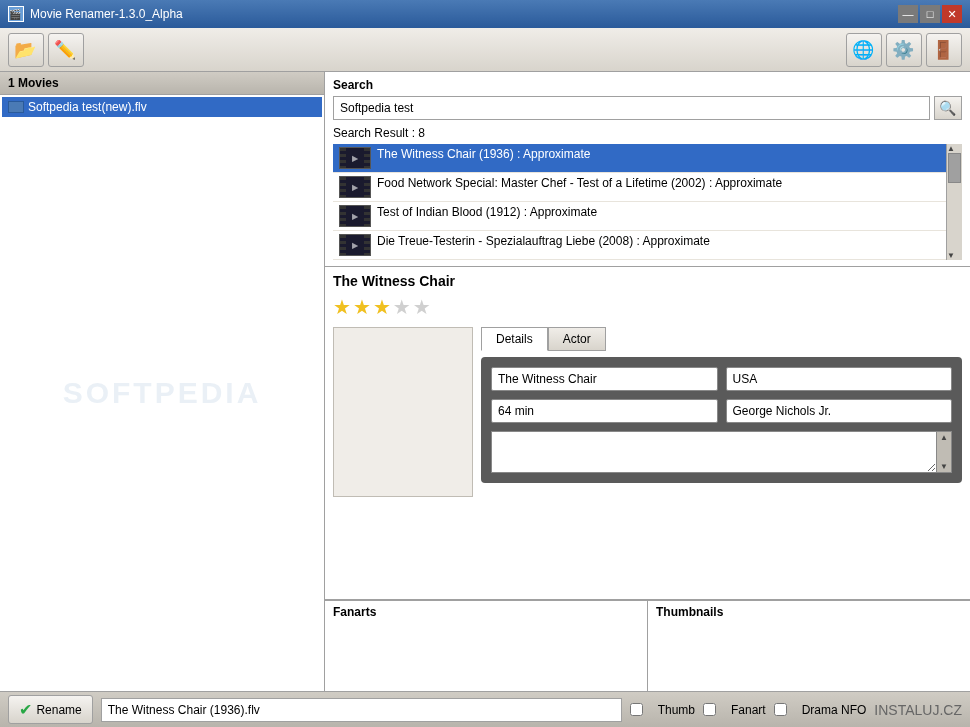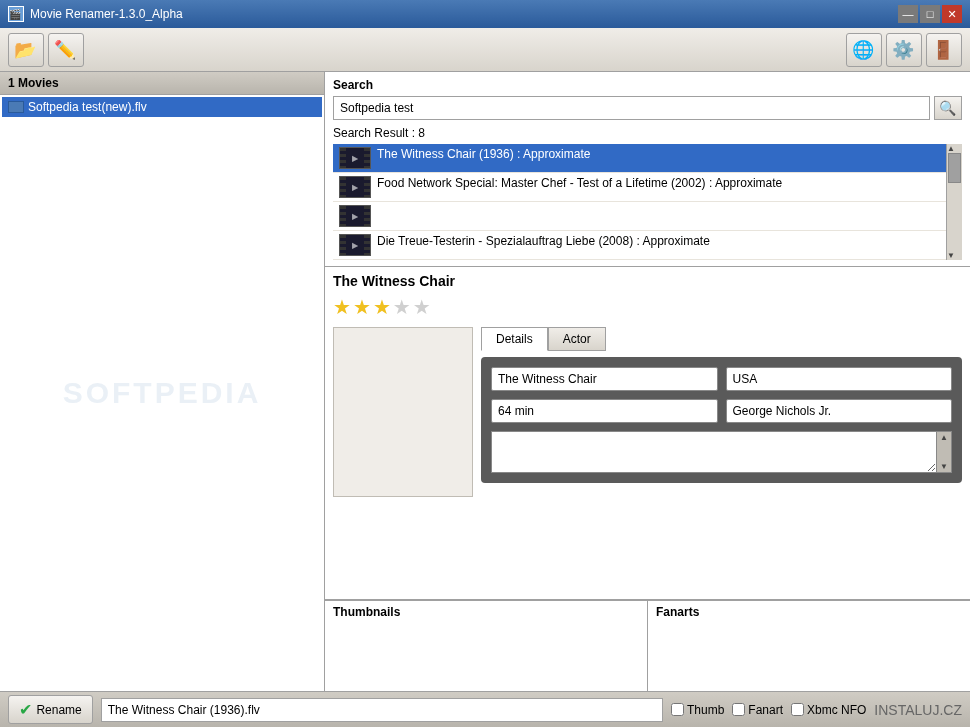--- a/index.html
+++ b/index.html
@@ -385,21 +385,21 @@
       font-size: 12px;
     }
     .status-checkboxes {
       display: flex;
       gap: 8px;
       align-items: center;
     }
     .status-checkbox {
       display: flex;
       align-items: center;
-      gap: 3px;
+      gap: 15px;
       font-size: 12px;
     }
 
     .scrollbar-vert {
       width: 16px;
       background: #d8d4cc;
       border-left: 1px solid #a0a0a0;
       display: flex;
       flex-direction: column;
     }
@@ -502,20 +502,21 @@
               <div class="result-thumb-filmstrip"></div>
               <div class="result-thumb-filmstrip-right"></div>
             </div>
             <span>Food Network Special: Master Chef - Test of a Lifetime (2002) : Approximate</span>
           </div>
           <div class="result-item">
             <div class="result-thumb">
               <div class="result-thumb-filmstrip"></div>
               <div class="result-thumb-filmstrip-right"></div>
             </div>
+            <span>Test of Indian Blood (1912) : Approximate</span>
           </div>
           <div class="result-item">
             <div class="result-thumb">
               <div class="result-thumb-filmstrip"></div>
               <div class="result-thumb-filmstrip-right"></div>
             </div>
             <span>Die Treue-Testerin - Spezialauftrag Liebe (2008) : Approximate</span>
           </div>
         </div>
         <div class="scrollbar-vert">
@@ -558,24 +559,24 @@
                 </div>
               </div>
             </div>
           </div>
         </div>
       </div>
     </div>
 
     <div class="media-section">
       <div class="media-panel">
-        <div class="media-panel-header">Thumbnails</div>
+        <div class="media-panel-header">Fanarts</div>
       </div>
       <div class="media-panel">
-        <div class="media-panel-header">Fanarts</div>
+        <div class="media-panel-header">Thumbnails</div>
       </div>
     </div>
 
   </div>
 </div>
 
 <div class="status-bar">
   <button class="rename-btn">
     <span class="rename-btn-check">✔</span>
     <span>Rename</span>
@@ -585,17 +586,17 @@
     <label class="status-checkbox">
       <input type="checkbox" style="">
       <span>Thumb</span>
     </label>
     <label class="status-checkbox">
       <input type="checkbox" style="">
       <span>Fanart</span>
     </label>
     <label class="status-checkbox">
       <input type="checkbox" style="">
-      <span>Xbmc NFO</span>
+      <span>Drama NFO</span>
     </label>
   </div>
   <span style="margin-left:auto;font-size:14px;color:#666">INSTALUJ.CZ</span>
 </div>
 
 </body></html>

